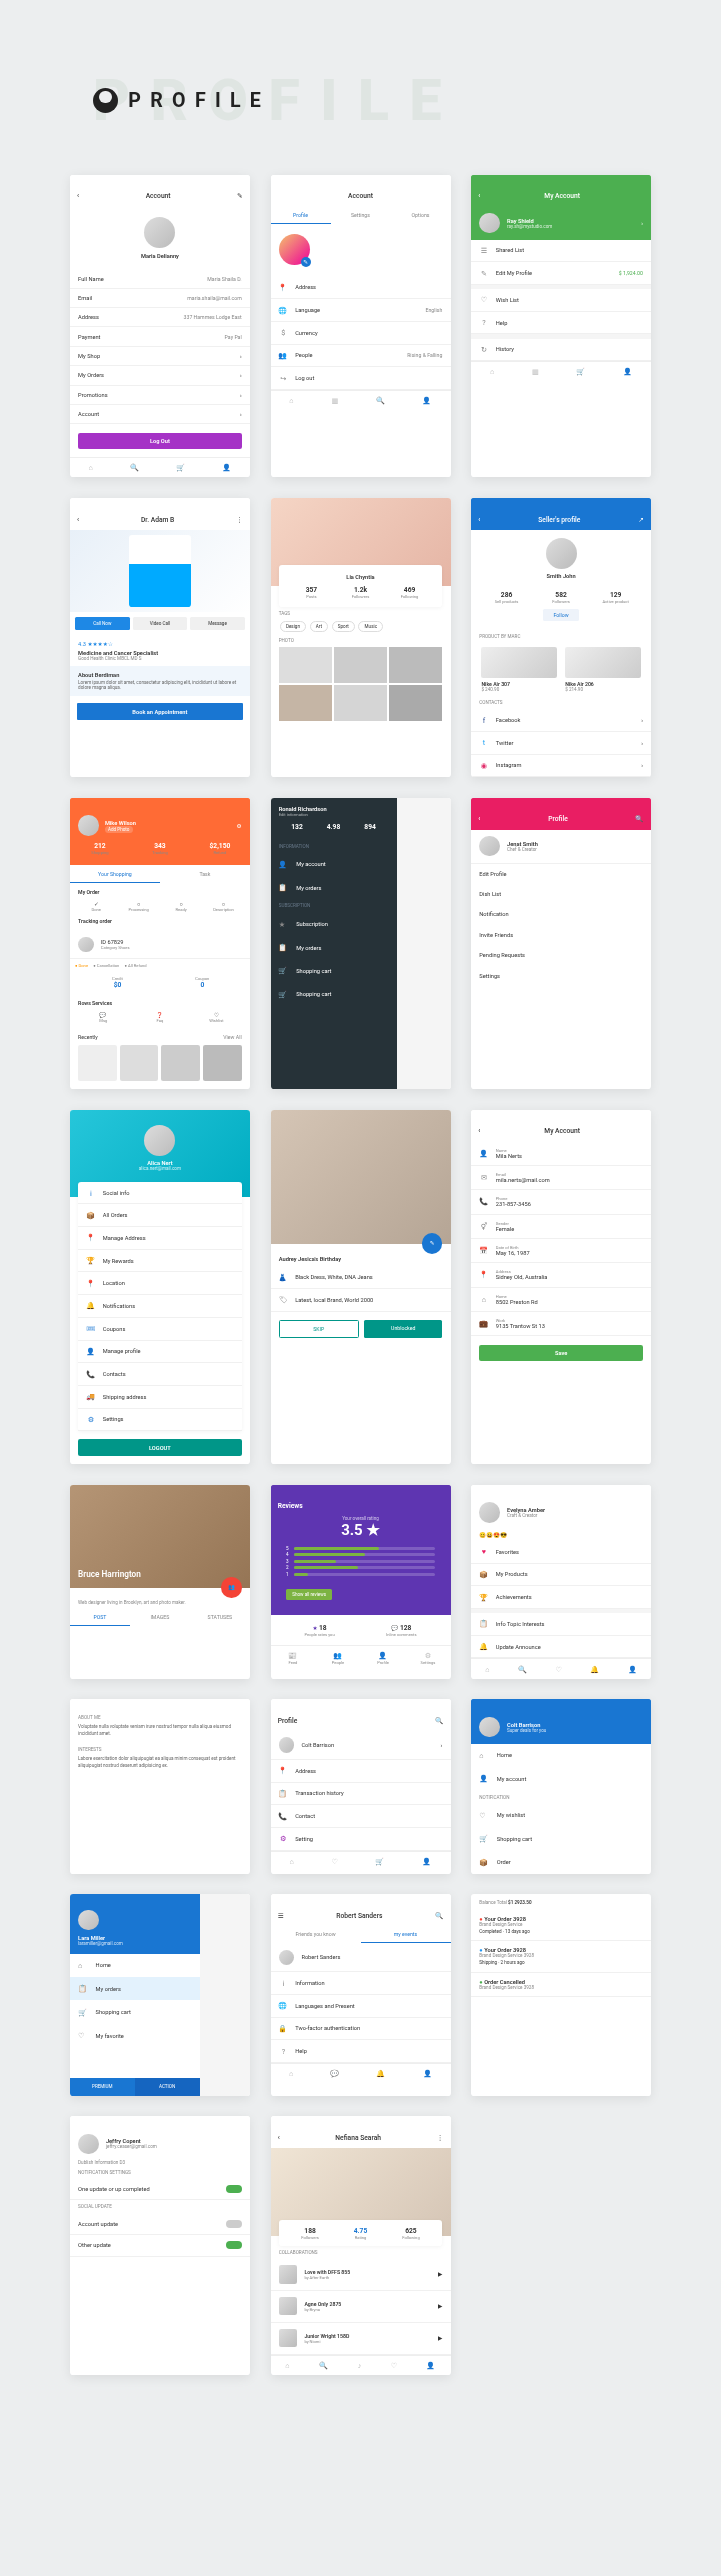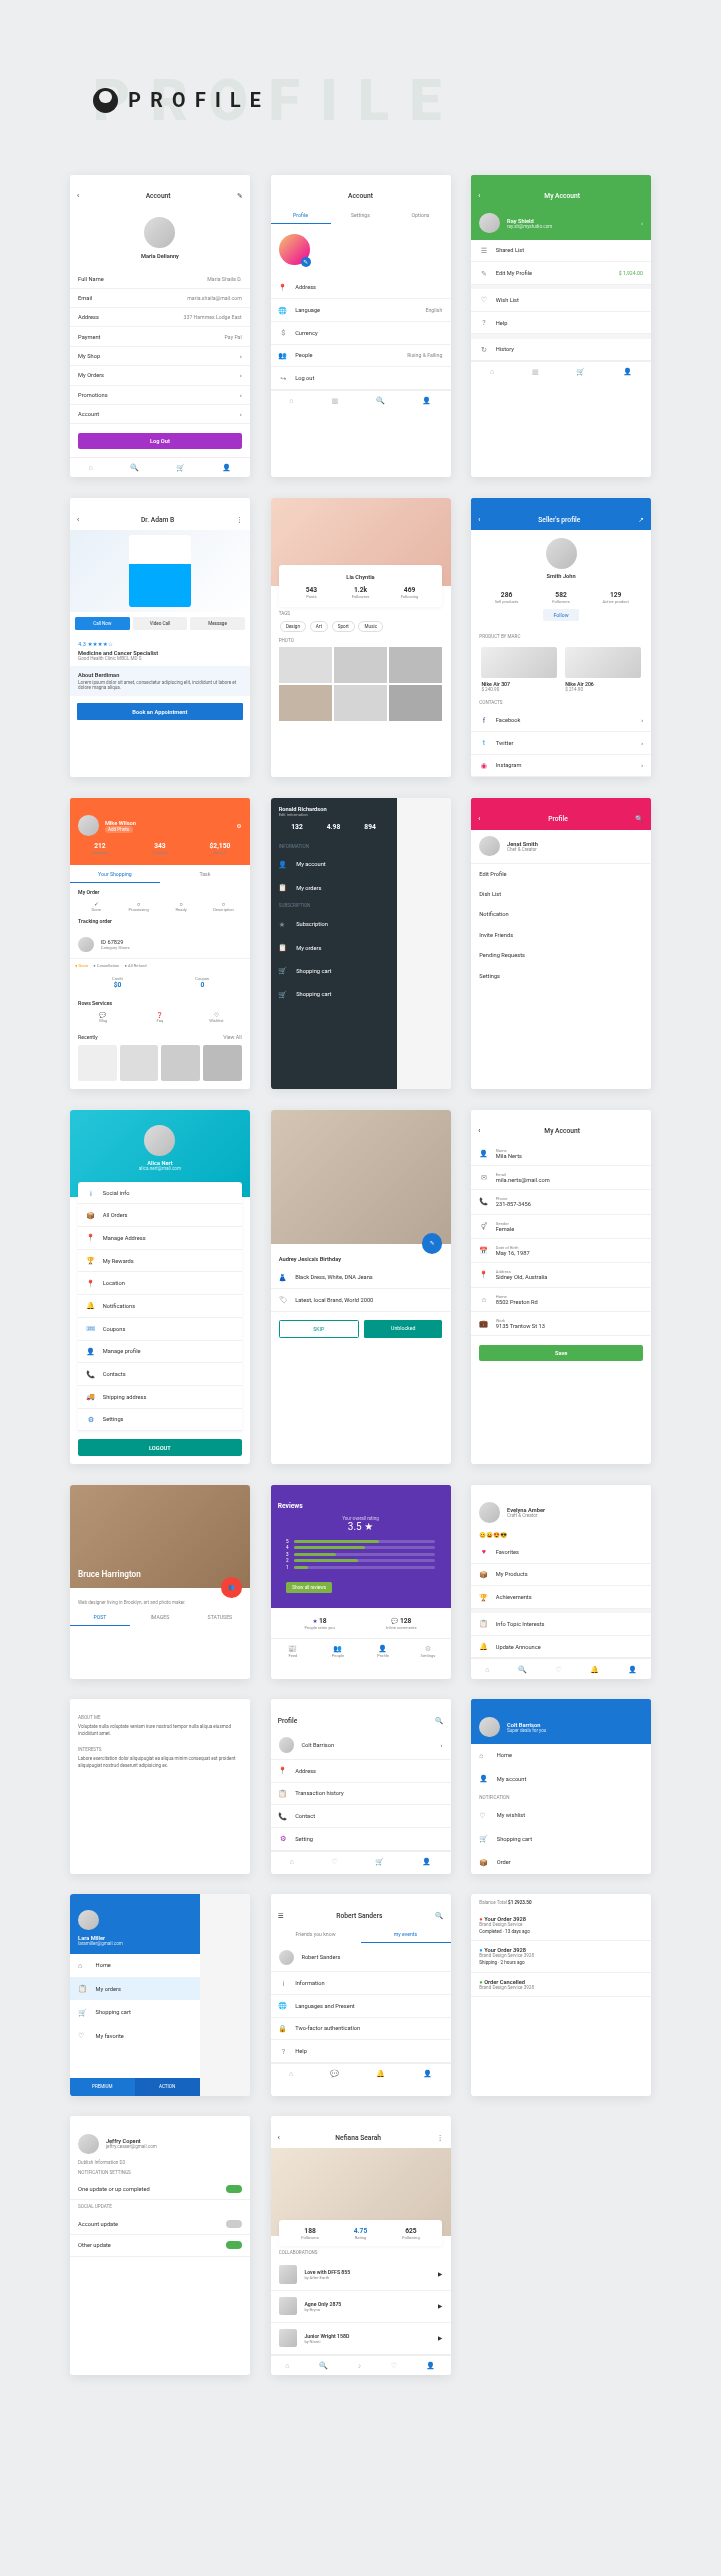--- a/index.html
+++ b/index.html
@@ -309,21 +309,21 @@
   </div>
   <div class="btn blue" style="margin:7.2px;border-radius:1px">Book an Appointment</div>
 </div>
 
 <div class="screen">
   <div style="height:88px;background:linear-gradient(135deg,#f5d5c5,#e5b5a5)"></div>
   <div style="background:#fff;margin:-20.6px 8.2px 0;border-radius:3.1px;padding:8.2px;box-shadow:0 1px 4.1px rgba(0,0,0,.05)">
     <div style="text-align:center;font-weight:600">Lia Chyntia</div>
     <div style="display:flex;margin-top:6.2px">
       <div class="stat">
-            <div class="num">543</div>
+            <div class="num">357</div>
             <div class="lbl">Posts</div>
           </div>
       <div class="stat">
             <div class="num">1.2k</div>
             <div class="lbl">Followers</div>
           </div>
       <div class="stat">
             <div class="num">469</div>
             <div class="lbl">Following</div>
           </div>
@@ -734,21 +734,21 @@
 </div>
 
 <div class="screen">
   <div style="background:#5e35b1;color:#fff;padding-bottom:10.3px">
     <div class="statusbar"></div>
     <div class="appbar">
           <span class="title" style="text-align:left;font-weight:700">Reviews</span>
         </div>
     <div style="text-align:center">
       <div style="font-size:4.6px;opacity:.7">Your overall rating</div>
-      <div style="font-size:10px;font-weight:400"><span>3.5</span> ★</div>
+      <div style="font-size:15px;font-weight:700"><span>3.5</span> ★</div>
     </div>
     <div style="padding:5.2px 15.5px">
       <div style="display:flex;align-items:center;gap:3.1px;margin:1.5px 0">
             <span style="width:5.2px;font-size:4.6px">5</span>
             <div style="flex:1;height:3.1px;background:rgba(255,255,255,.2);border-radius:1.5px">
               <div style="width:60%;height:100%;background:#7cb342;border-radius:1.5px"></div>
             </div>
           </div>
       <div style="display:flex;align-items:center;gap:3.1px;margin:1.5px 0">
             <span style="width:5.2px;font-size:4.6px">4</span>

